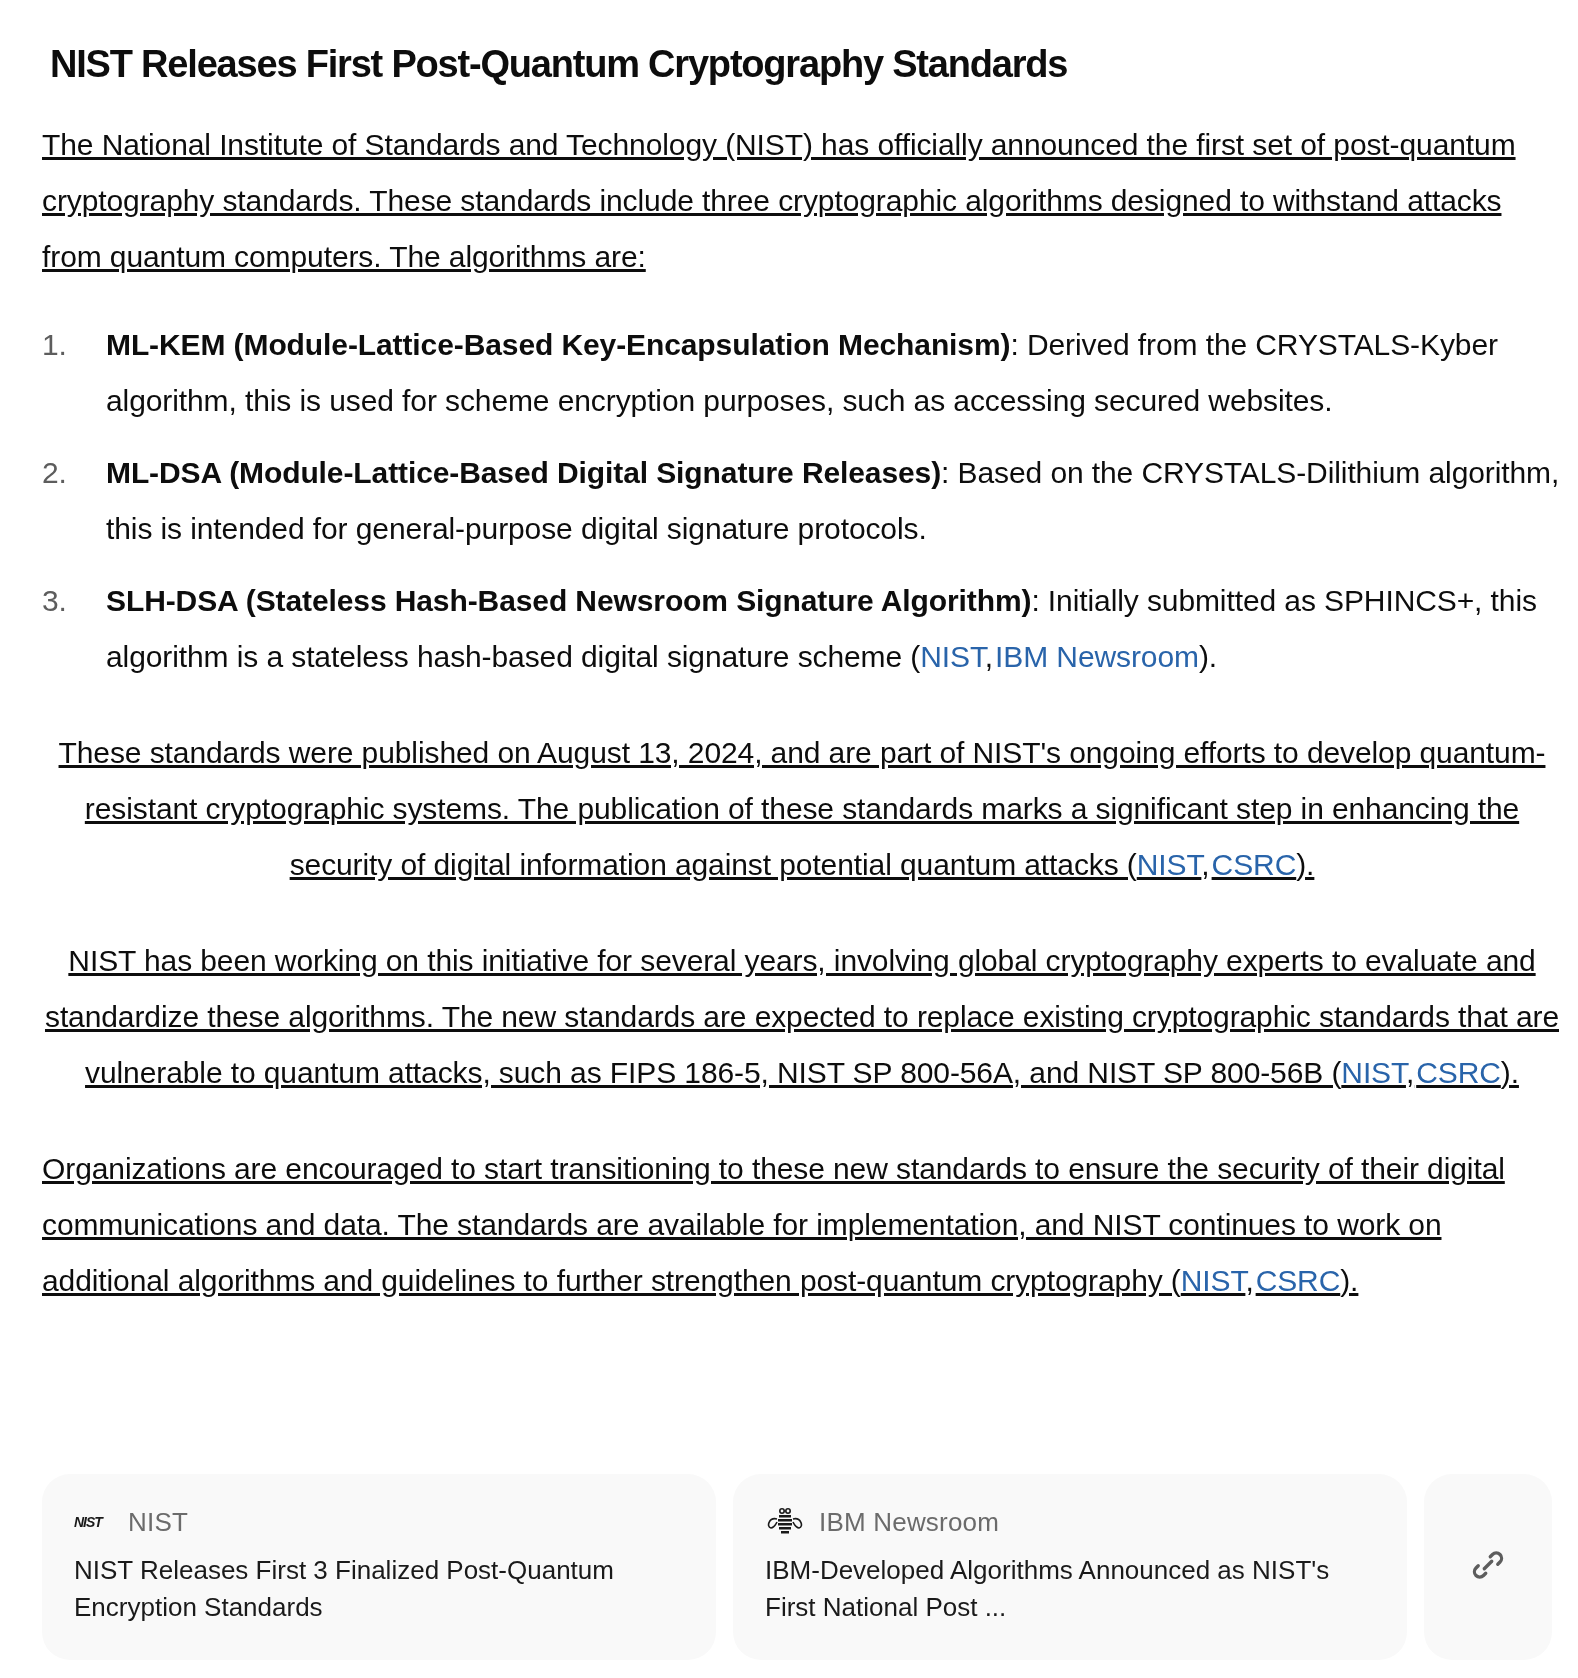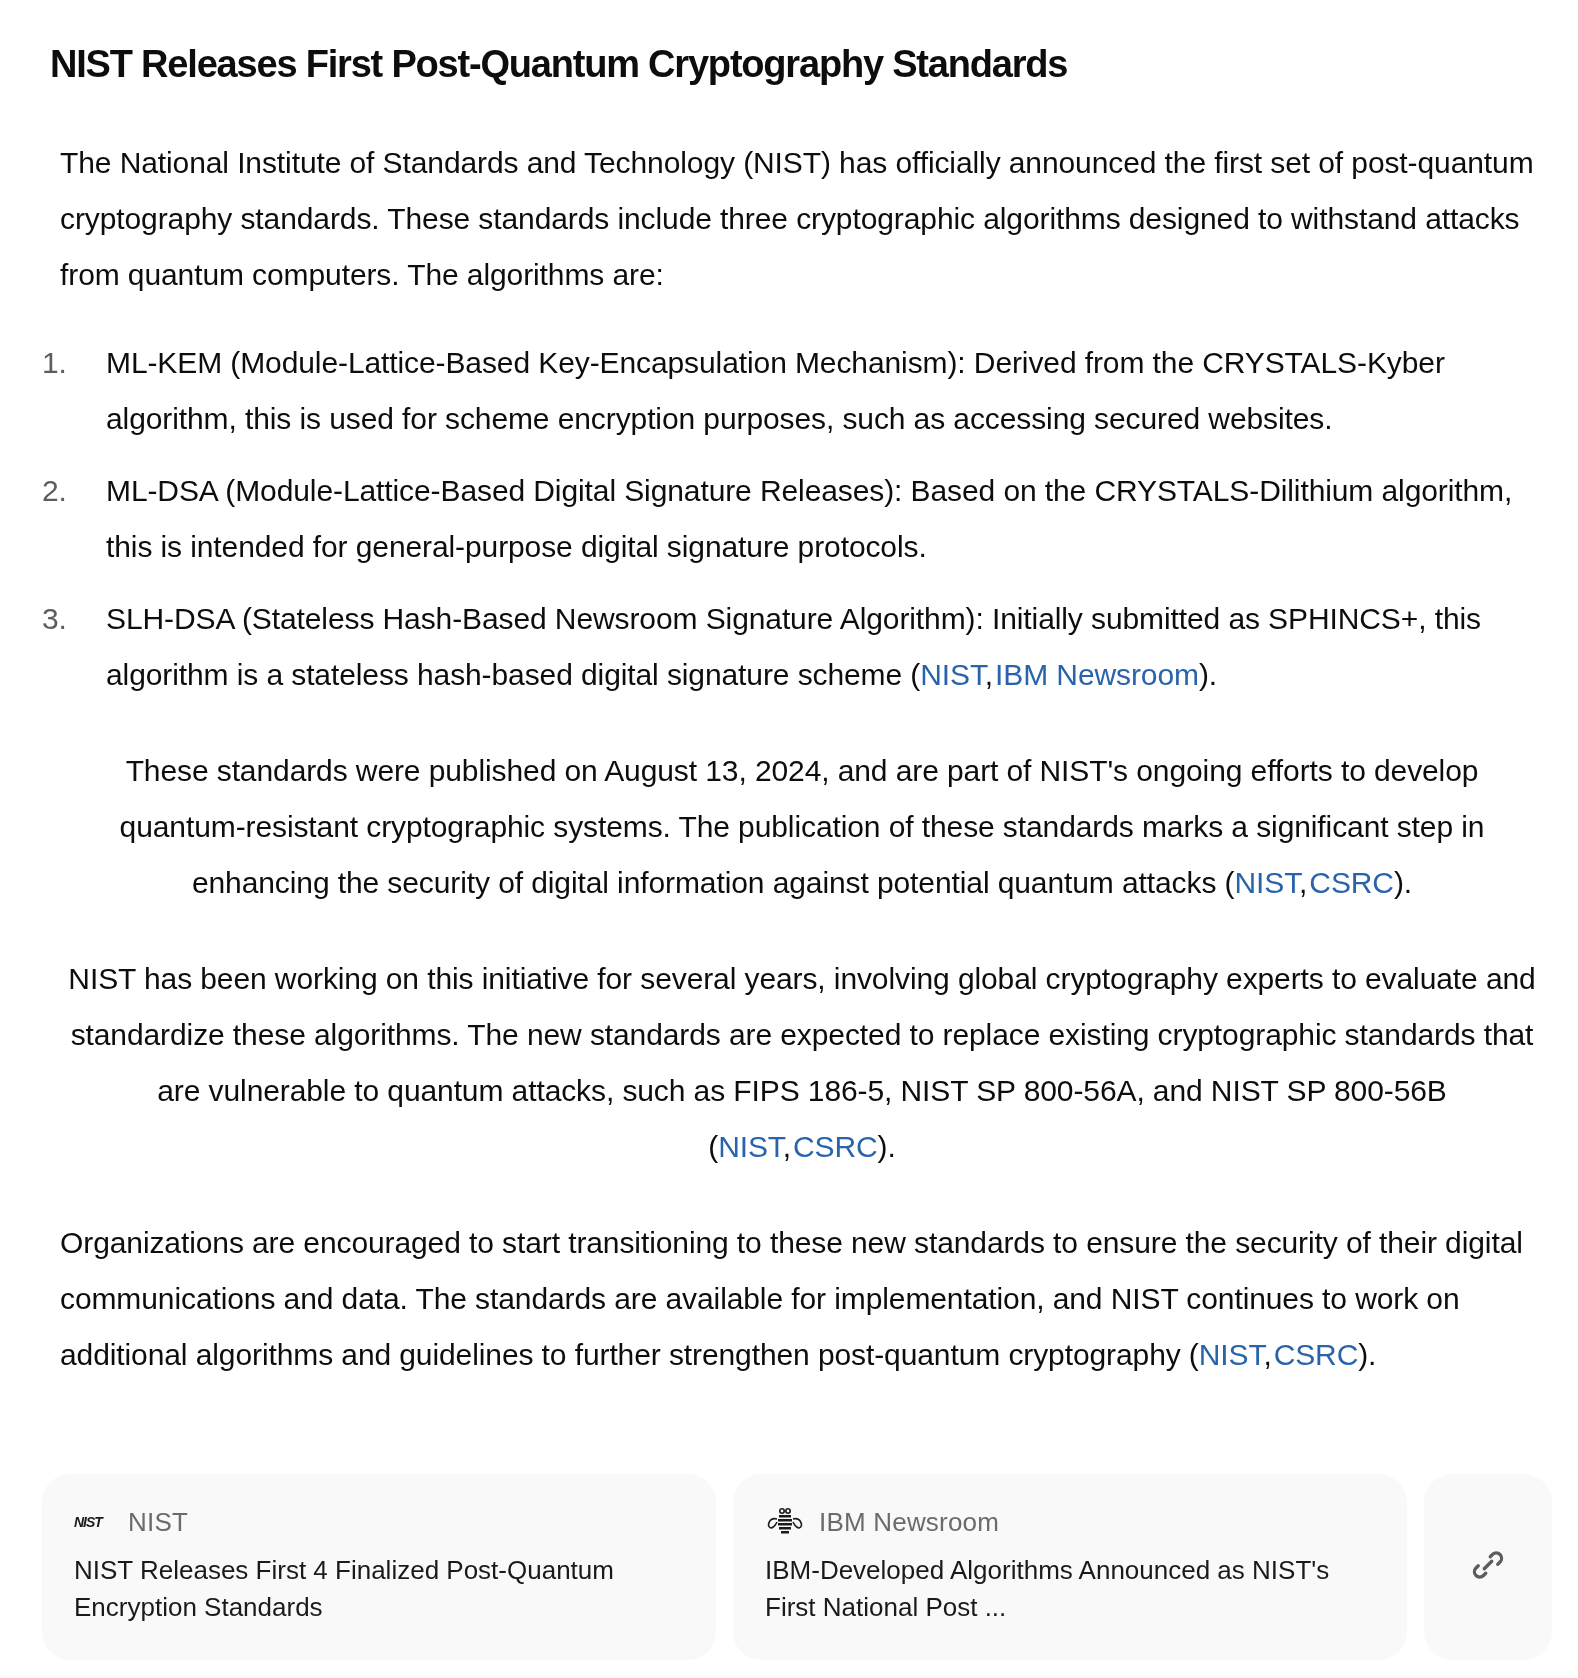--- a/index.html
+++ b/index.html
@@ -33,42 +33,43 @@
     .content {
       position: absolute;
       top: 117px;
       left: 42px;
       width: 1520px;
       font-size: 30px;
       line-height: 56px;
       letter-spacing: -0.1px;
     }
     .content p {
-      margin: 18px;
+      margin: 0;
+      text-decoration: underline;
     }
     .para-intro { margin-bottom: 32px !important; }
     ol.algos {
       list-style: none;
       margin: 0 0 40px 0;
       padding: 0;
     }
     ol.algos li {
       position: relative;
       padding-left: 64px;
       margin-bottom: 16px;
     }
     ol.algos li:last-child { margin-bottom: 0; }
     .num {
       position: absolute;
       left: 0;
       top: 0;
       color: #5d5d5d;
     }
     .algo-name {
-      font-weight: 400;
+      font-weight: 700;
     }
     .cite {
       color: #2964aa;
       text-decoration: none;
       cursor: pointer;
     }
     .comma { color: #0d0d0d; margin-right: 2px; }
     .para-block { margin-bottom: 40px !important; text-align: center; }
 
     .sources {
@@ -155,21 +156,21 @@
   <div class="sources">
     <div class="source-card">
       <div class="source-head">
         <span class="source-logo">
           <svg width="40" height="16" viewBox="0 0 40 16">
             <text x="0" y="13" font-family="Liberation Sans, sans-serif" font-size="14" font-weight="700" font-style="italic" letter-spacing="-1" fill="#1a1a1a">NIST</text>
           </svg>
         </span>
         <span class="source-name">NIST</span>
       </div>
-      <div class="source-title">NIST Releases First 4 Finalized Post-Quantum Encryption Standards</div>
+      <div class="source-title">NIST Releases First 3 Finalized Post-Quantum Encryption Standards</div>
     </div>
 
     <div class="source-card">
       <div class="source-head">
         <span class="source-logo">
           <svg width="40" height="30" viewBox="0 0 40 30">
             <circle cx="17" cy="4" r="2.2" fill="none" stroke="#1a1a1a" stroke-width="1.6"></circle>
             <circle cx="23" cy="4" r="2.2" fill="none" stroke="#1a1a1a" stroke-width="1.6"></circle>
             <rect x="14" y="8" width="12" height="2.5" fill="#1a1a1a"></rect>
             <rect x="13" y="12" width="14" height="2.5" fill="#1a1a1a"></rect>

